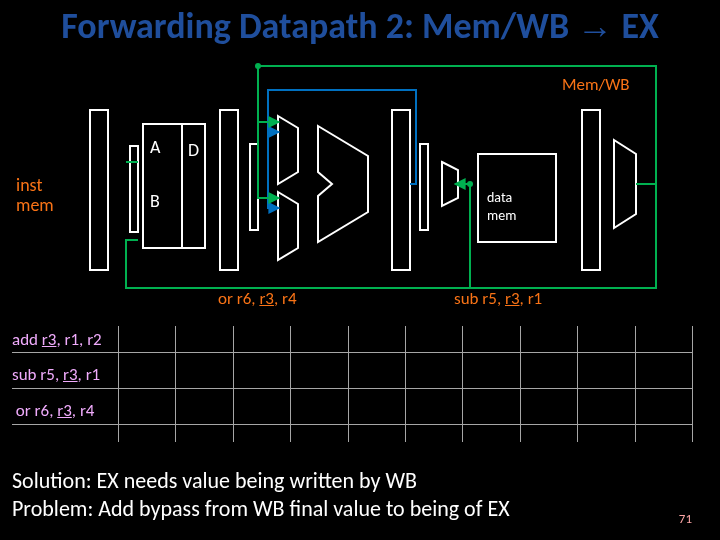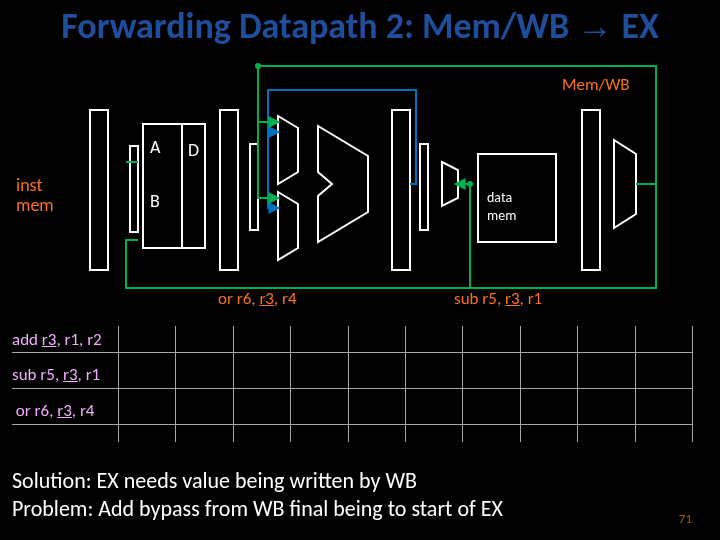--- a/index.html
+++ b/index.html
@@ -1,20 +1,20 @@
 <!DOCTYPE html>
 <html><head>
 <meta charset="utf-8">
 <style>
 html,body{margin:0;padding:0;background:#000;font-family:Calibri,Arial,sans-serif;color:#fff;width:720px;height:540px;overflow:hidden}
 .slide{position:relative;width:720px;height:540px}
 .title{position:absolute;top:4px;left:0;right:0;text-align:center;font-size:36px;font-weight:bold;color:#1f4e9c}
 .arrow-char{font-family:'Segoe UI Symbol',Arial}
 .lbl{position:absolute;font-size:18px;color:#f97316}
-.pagenum{position:absolute;right:28px;bottom:14px;font-size:13px;color:#a16207}
+.pagenum{position:absolute;right:28px;bottom:14px;font-size:13px;color:#fca5a5}
 u{}
 .grid{position:absolute;left:12px;top:326px;width:680px;height:116px}
 .grid .lanes{position:absolute;left:106px;top:0;right:0;height:100%}
 .grid .lane{position:absolute;top:0;bottom:0;border-right:1px solid #a6a6a6}
 .grid .row{position:absolute;left:0;right:0;border-bottom:1px solid #a6a6a6;height:0}
 .ilabel{position:absolute;left:0;font-size:17px;color:#f0abfc;white-space:nowrap}
 .problem{position:absolute;left:12px;bottom:18px;right:50px;font-size:22px;color:#fff;line-height:1.25}
 svg .box{fill:#000;stroke:#fff;stroke-width:2}
 svg .reg{fill:#000;stroke:#fff;stroke-width:2}
 svg .blue{stroke:#0070c0;stroke-width:2;fill:none}
@@ -124,17 +124,17 @@
     <div class="ilabel" style="top:38px">
       <span>sub</span> <span>r5</span>, <u>r3</u>, <span>r1</span>
     </div>
     <div class="ilabel" style="top:74px">
       &nbsp;<span>or</span> <span>r6</span>, <u>r3</u>, <span>r4</span>
     </div>
   </div>
 
   <div class="problem">
     <span>Solution:</span> <span>EX needs value being written by WB</span><br>
-    <span>Problem:</span> <span>Add bypass from WB final being to start of EX</span>
+    <span>Problem:</span> <span>Add bypass from WB final value to being of EX</span>
   </div>
 
   <div class="pagenum">71</div>
 </div>
 
 </body></html>

